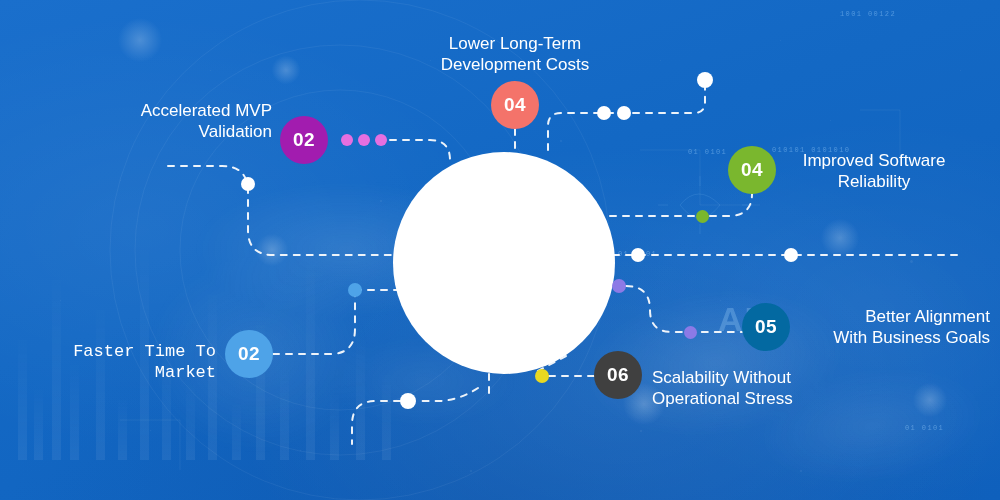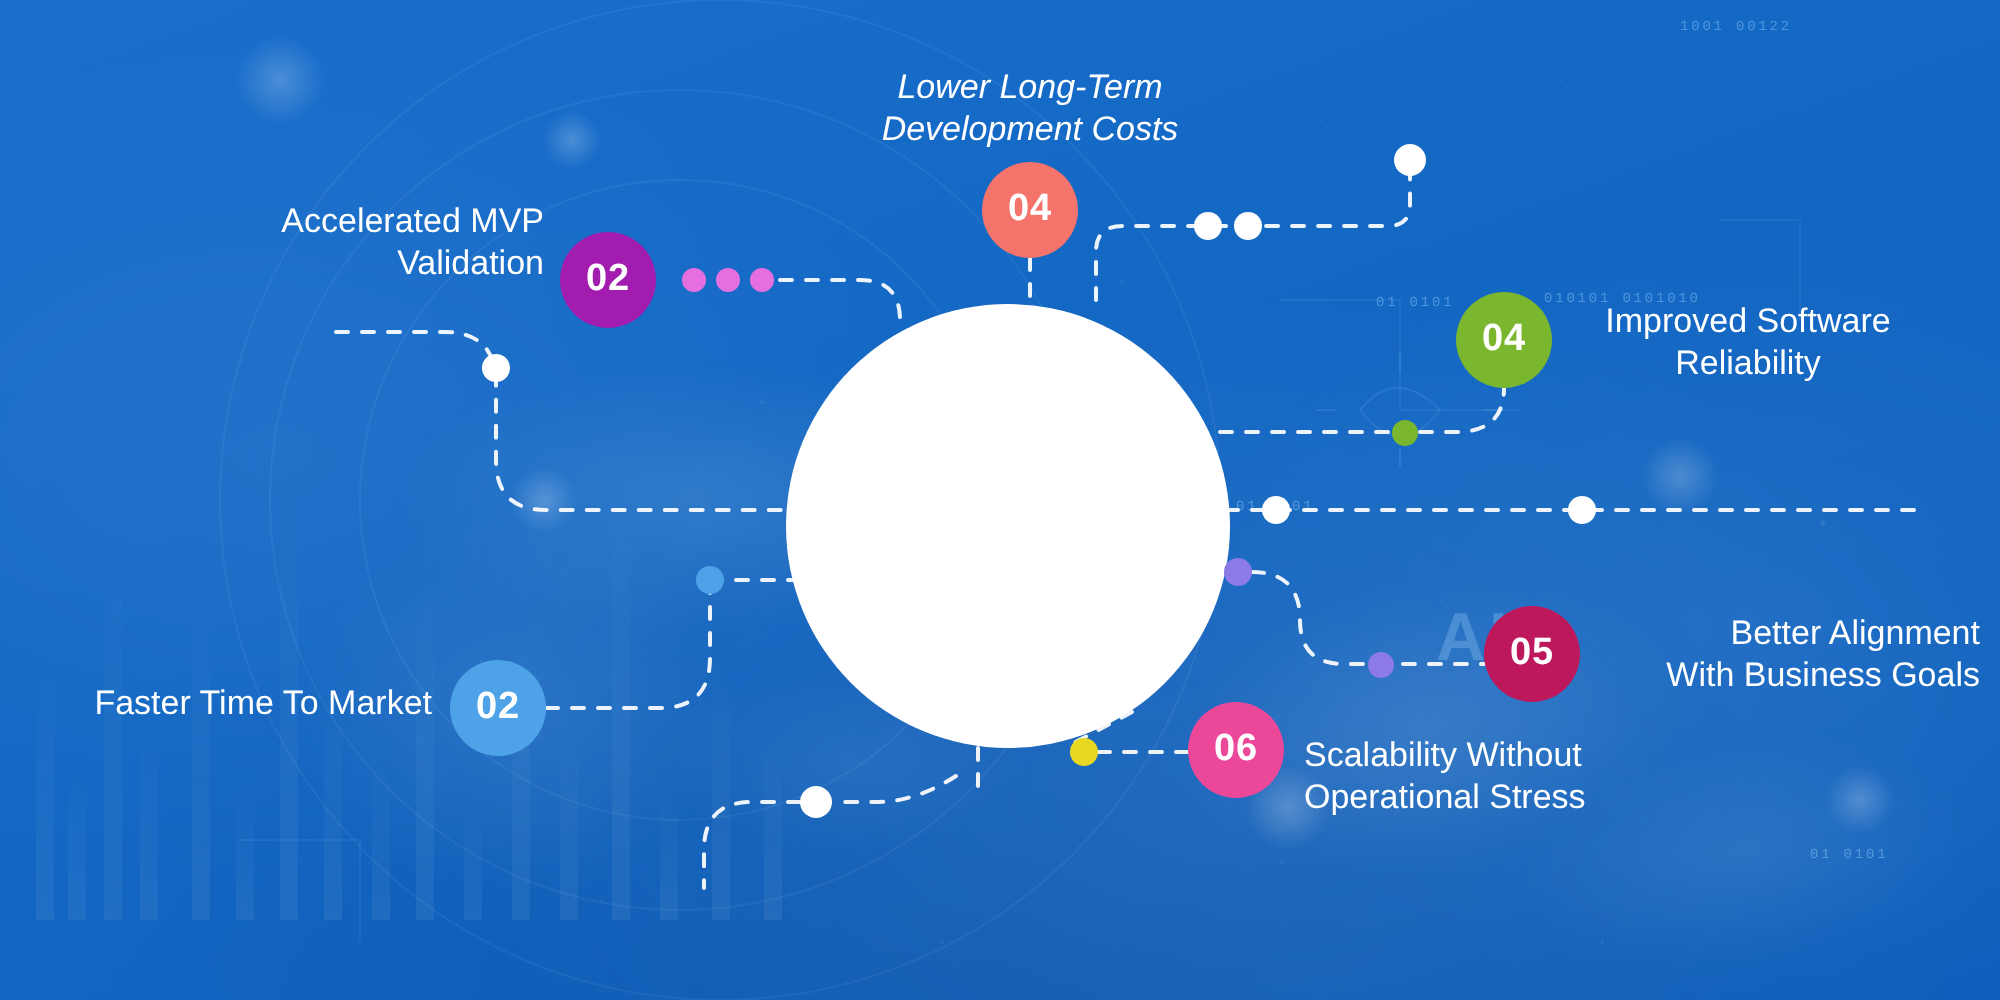--- a/index.html
+++ b/index.html
@@ -240,41 +240,41 @@
       <div style="position: absolute; left: 617px; top: 106px; width: 14px; height: 14px; border-radius: 50%; background: rgb(255, 255, 255);"></div>
       <div style="position: absolute; left: 631px; top: 248px; width: 14px; height: 14px; border-radius: 50%; background: rgb(255, 255, 255);"></div>
       <div style="position: absolute; left: 784px; top: 248px; width: 14px; height: 14px; border-radius: 50%; background: rgb(255, 255, 255);"></div>
       <div style="position: absolute; left: 400px; top: 393px; width: 16px; height: 16px; border-radius: 50%; background: rgb(255, 255, 255);"></div>
     </div>
 
   <div id="nodes-layer">
       <div class="node" style="left: 225px; top: 330px; height: 48px; width: 48px; background: rgb(78, 163, 232);">
         <span>02</span>
       </div>
-      <div class="label left" style="left: 40px; top: 341px; width: 176px; text-align: right;">Faster Time To Market</div>
+      <div class="label left" style="left: 40px; top: 341px; width: 176px; text-align: right; font-family: Liberation Mono, monospace;">Faster Time To Market</div>
       <div class="node" style="left: 280px; top: 116px; height: 48px; width: 48px; background: #a21caf;">
         <span>02</span>
       </div>
       <div class="label left" style="left: 96px; top: 100px; width: 176px; text-align: right;">Accelerated MVP
 Validation</div>
       <div class="node" style="left: 491px; top: 81px; height: 48px; width: 48px; background: rgb(244, 115, 106);">
         <span>04</span>
       </div>
-      <div class="label center" style="left: 420px; top: 33px; width: 190px; text-align: center; font-style: italic;">Lower Long-Term
+      <div class="label center" style="left: 420px; top: 33px; width: 190px; text-align: center;">Lower Long-Term
 Development Costs</div>
       <div class="node" style="left: 728px; top: 146px; height: 48px; width: 48px; background: rgb(122, 183, 46);">
         <span>04</span>
       </div>
       <div class="label right" style="left: 784px; top: 150px; width: 180px; text-align: center;">Improved Software
 Reliability</div>
-      <div class="node" style="left: 742px; top: 303px; height: 48px; width: 48px; background: #be185d;">
+      <div class="node" style="left: 742px; top: 303px; height: 48px; width: 48px; background: #0369a1;">
         <span>05</span>
       </div>
       <div class="label right" style="left: 800px; top: 306px; width: 190px; text-align: right;">Better Alignment
 With Business Goals</div>
-      <div class="node" style="left: 594px; top: 351px; height: 48px; width: 48px; background: #ec4899;">
+      <div class="node" style="left: 594px; top: 351px; height: 48px; width: 48px; background: #404040;">
         <span>06</span>
       </div>
       <div class="label right" style="left: 652px; top: 367px; width: 180px; text-align: left;">Scalability Without
 Operational Stress</div>
     </div>
 
 </div>
 
 </body></html>

